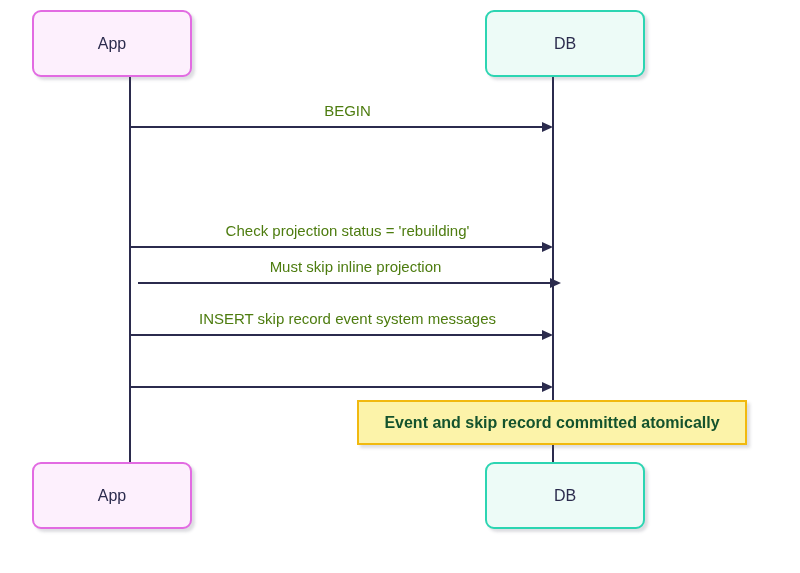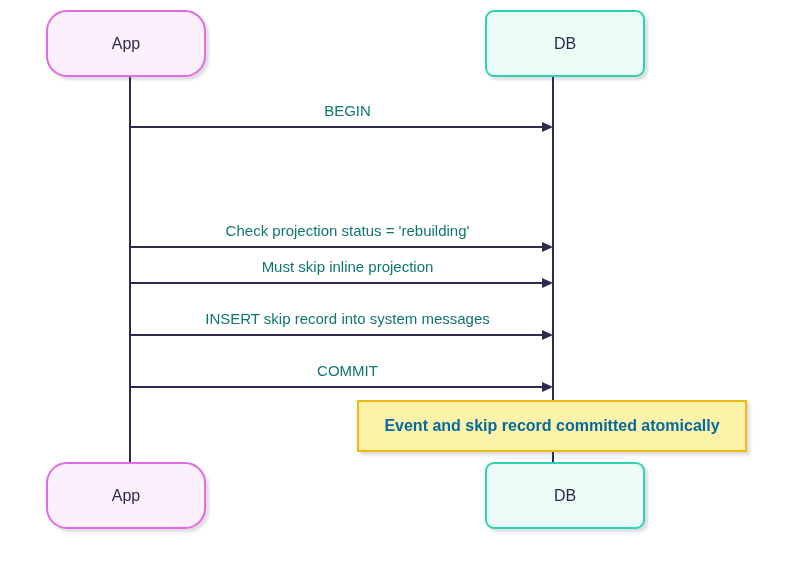--- a/index.html
+++ b/index.html
@@ -31,21 +31,21 @@
   .actor.app {
     background: #fdf0fd;
     border: 2.5px solid #e26be2;
   }
   .actor.db {
     background: #edfbf7;
     border: 2.5px solid #2cd5b2;
   }
   .actor.top    { top: 10px; }
   .actor.bottom { top: 462px; }
-  .actor.col-app { left: 46px; border-radius: 21px; }
+  .actor.col-app { left: 32px; }
   .actor.col-db  { left: 485px; }
 
   
   .lifeline {
     position: absolute;
     top: 77px;
     width: 2px;
     height: 385px;
     background: #2b2b4d;
   }
@@ -55,32 +55,32 @@
   
   .message {
     position: absolute;
     left: 130px;
     width: 423px;
     height: 36px;
   }
   .msg-1 { top: 92px;  }
   .msg-2 { top: 144px; }
   .msg-3 { top: 212px; }
-  .msg-4 { top: 248px; }
+  .msg-4 { top: 248px; margin-left: 8px; }
   .msg-5 { top: 300px; }
   .msg-6 { top: 352px; }
 
   .msg-label {
     position: absolute;
     bottom: 9px;
     left: 0;
     width: 100%;
     text-align: center;
     font-size: 15px;
-    color: #0f766e;
+    color: #4d7c0f;
     white-space: nowrap;
     padding-left: 12px;
   }
   .msg-line {
     position: absolute;
     bottom: 0;
     left: 0;
     width: 412px;
     height: 2px;
     background: #2b2b4d;
@@ -95,29 +95,29 @@
     border-top: 5px solid transparent;
     border-bottom: 5px solid transparent;
   }
 
   
   .note {
     position: absolute;
     left: 357px;
     top: 400px;
     width: 390px;
-    height: 52px;
+    height: 45px;
     background: #fcf3a9;
     border: 2px solid #f1b90f;
     display: flex;
     align-items: center;
     justify-content: center;
     font-size: 16px;
     font-weight: bold;
-    color: #0369a1;
+    color: #14532d;
     box-shadow: 3px 3px 3px rgba(100,100,120,0.22);
     white-space: nowrap;
     z-index: 2;
   }
 </style>
 </head>
 <body>
 
 <div class="canvas">
 
@@ -140,26 +140,25 @@
     <div class="msg-label">Check projection status = 'rebuilding'</div>
     <div class="msg-line"></div>
     <div class="arrowhead"></div>
   </div>
   <div class="message msg-4">
     <div class="msg-label">Must skip inline projection</div>
     <div class="msg-line"></div>
     <div class="arrowhead"></div>
   </div>
   <div class="message msg-5">
-    <div class="msg-label">INSERT skip record into system messages</div>
+    <div class="msg-label">INSERT skip record event system messages</div>
     <div class="msg-line"></div>
     <div class="arrowhead"></div>
   </div>
   <div class="message msg-6">
-    <div class="msg-label">COMMIT</div>
     <div class="msg-line"></div>
     <div class="arrowhead"></div>
   </div>
 
   <div class="note">
     <span>Event and skip record committed atomically</span>
   </div>
 
   <div class="actor app col-app bottom">
     <span>App</span>

